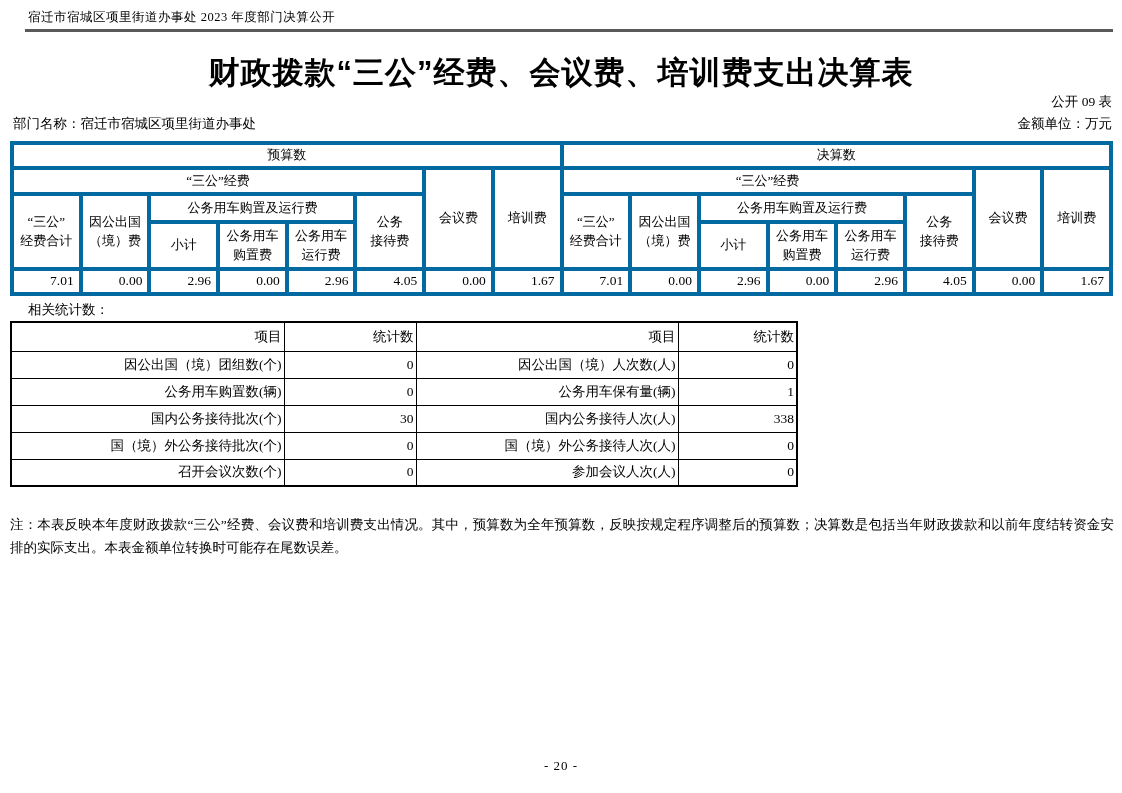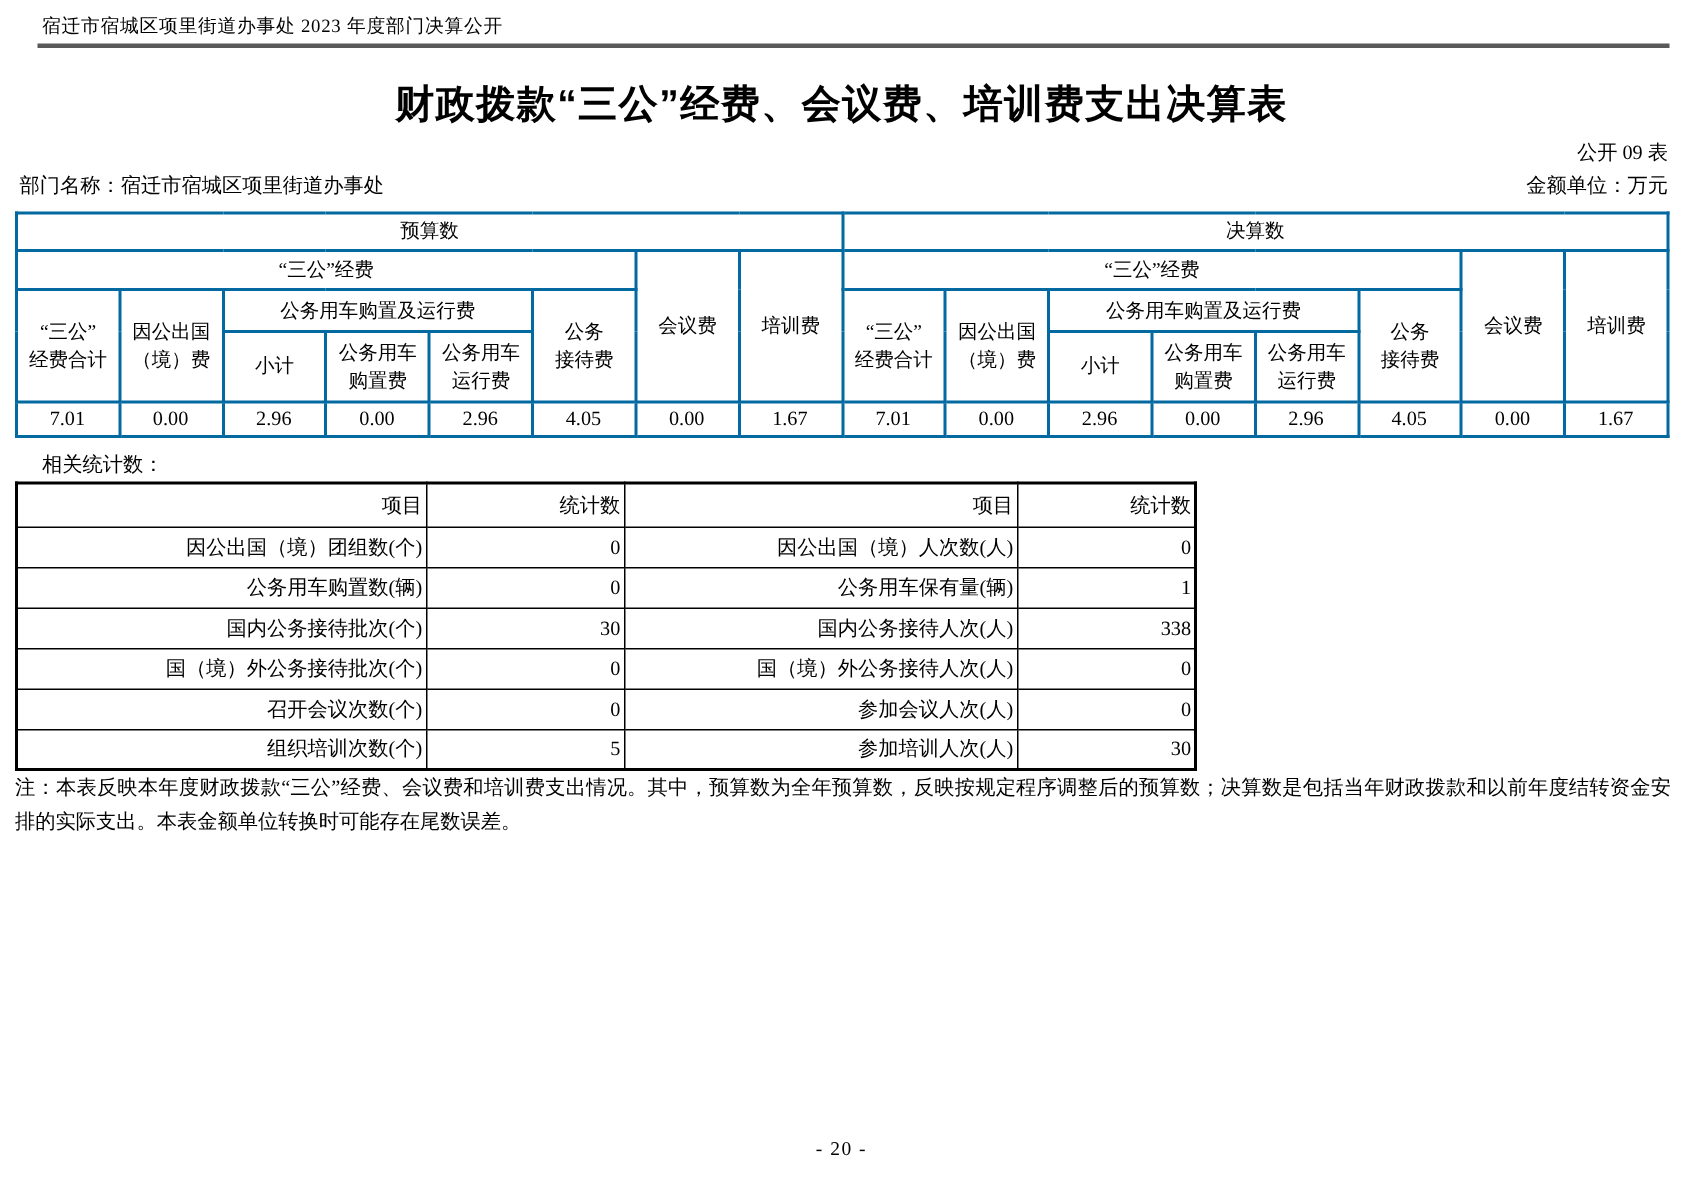--- a/index.html
+++ b/index.html
@@ -16,21 +16,21 @@
     font-size: 12.5px; letter-spacing: 0.5px; text-align: right;
   }
   .header-rule {
     position: absolute; left: 25px; top: 29px;
     width: 1088px; height: 3px; background: #595959;
   }
   .page-title {
     position: absolute; left: 0; top: 52px; width: 100%;
     text-align: center;
     font-family: "Liberation Sans", "DejaVu Sans", sans-serif;
-    font-weight: 700; font-size: 26px; letter-spacing: 1px;
+    font-weight: 700; font-size: 31px; letter-spacing: 1px;
   }
   .table-code {
     position: absolute; right: 10px; top: 93px;
     font-size: 13.5px;
   }
   .dept-line {
     position: absolute; left: 13px; top: 115px;
     font-size: 13.5px;
   }
   .unit-line {
@@ -38,33 +38,33 @@
     font-size: 13.5px;
   }
   table { border-collapse: collapse; table-layout: fixed; }
   .main-table {
     position: absolute; left: 10px; top: 141px;
     width: 1103px;
     font-size: 13px;
     border: 2px solid #000;
   }
   .main-table td {
-    border: 2px solid #0369a1;
+    border: 4px solid #0369a1;
     text-align: center; vertical-align: middle;
     padding: 1px 4px;
     line-height: 1.4;
     white-space: pre-line;
     overflow: hidden;
   }
   .main-table tr.r1 td { height: 25px; }
   .main-table tr.r2 td { height: 26px; margin-left: 43px; }
   .main-table tr.r3 td { height: 28px; margin-top: 32px; }
   .main-table tr.r4 td { height: 47px; }
   .main-table tr.vals td {
-    height: 20px; text-align: center; padding-right: 5px;
+    height: 20px; text-align: right; padding-right: 5px;
     font-size: 13.5px; white-space: nowrap;
   }
   .stats-caption {
     position: absolute; left: 28px; top: 301px;
     font-size: 13.5px;
   }
   .stats-table {
     position: absolute; left: 10px; top: 321px;
     width: 786px;
     font-size: 13.5px;
@@ -208,26 +208,20 @@
         <td>0</td>
         <td>国（境）外公务接待人次(人)</td>
         <td>0</td>
       </tr>
       <tr>
         <td>召开会议次数(个)</td>
         <td>0</td>
         <td>参加会议人次(人)</td>
         <td>0</td>
       </tr>
-      <tr>
-        <td>组织培训次数(个)</td>
-        <td>5</td>
-        <td>参加培训人次(人)</td>
-        <td>30</td>
-      </tr>
     </tbody>
   </table>
 
   <p class="note">注：本表反映本年度财政拨款“三公”经费、会议费和培训费支出情况。其中，预算数为全年预算数，反映按规定程序调整后的预算数；决算数是包括当年财政拨款和以前年度结转资金安排的实际支出。本表金额单位转换时可能存在尾数误差。</p>
 
   <div class="page-number">- 20 -</div>
 
 </div>
 
 </body></html>

